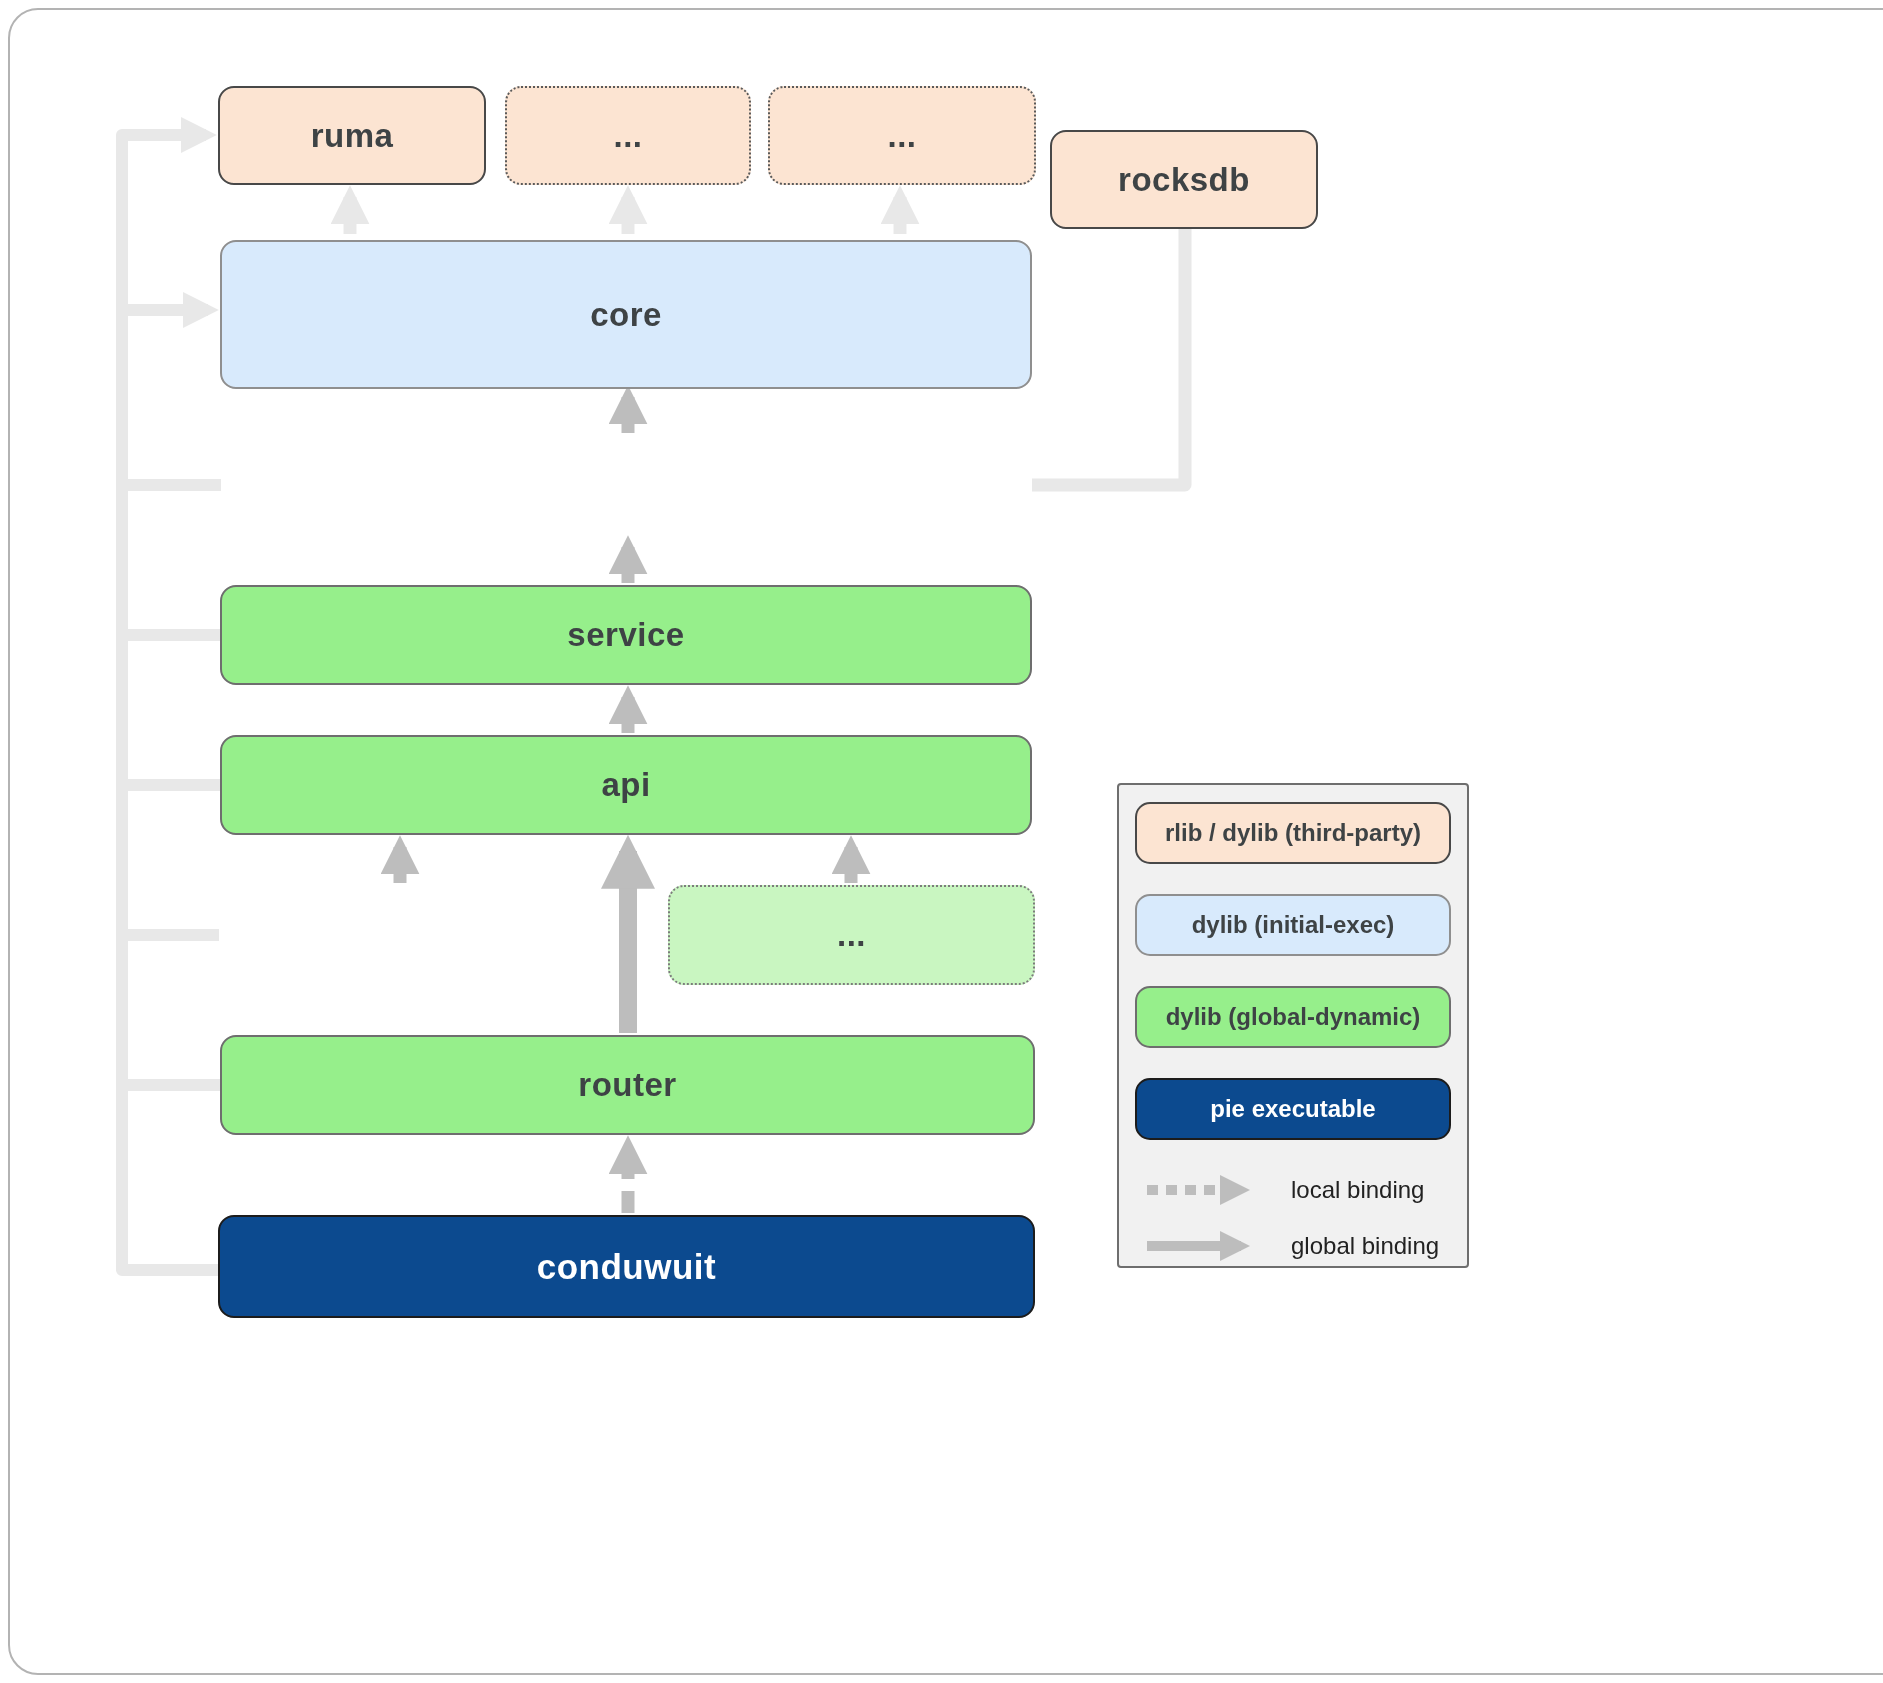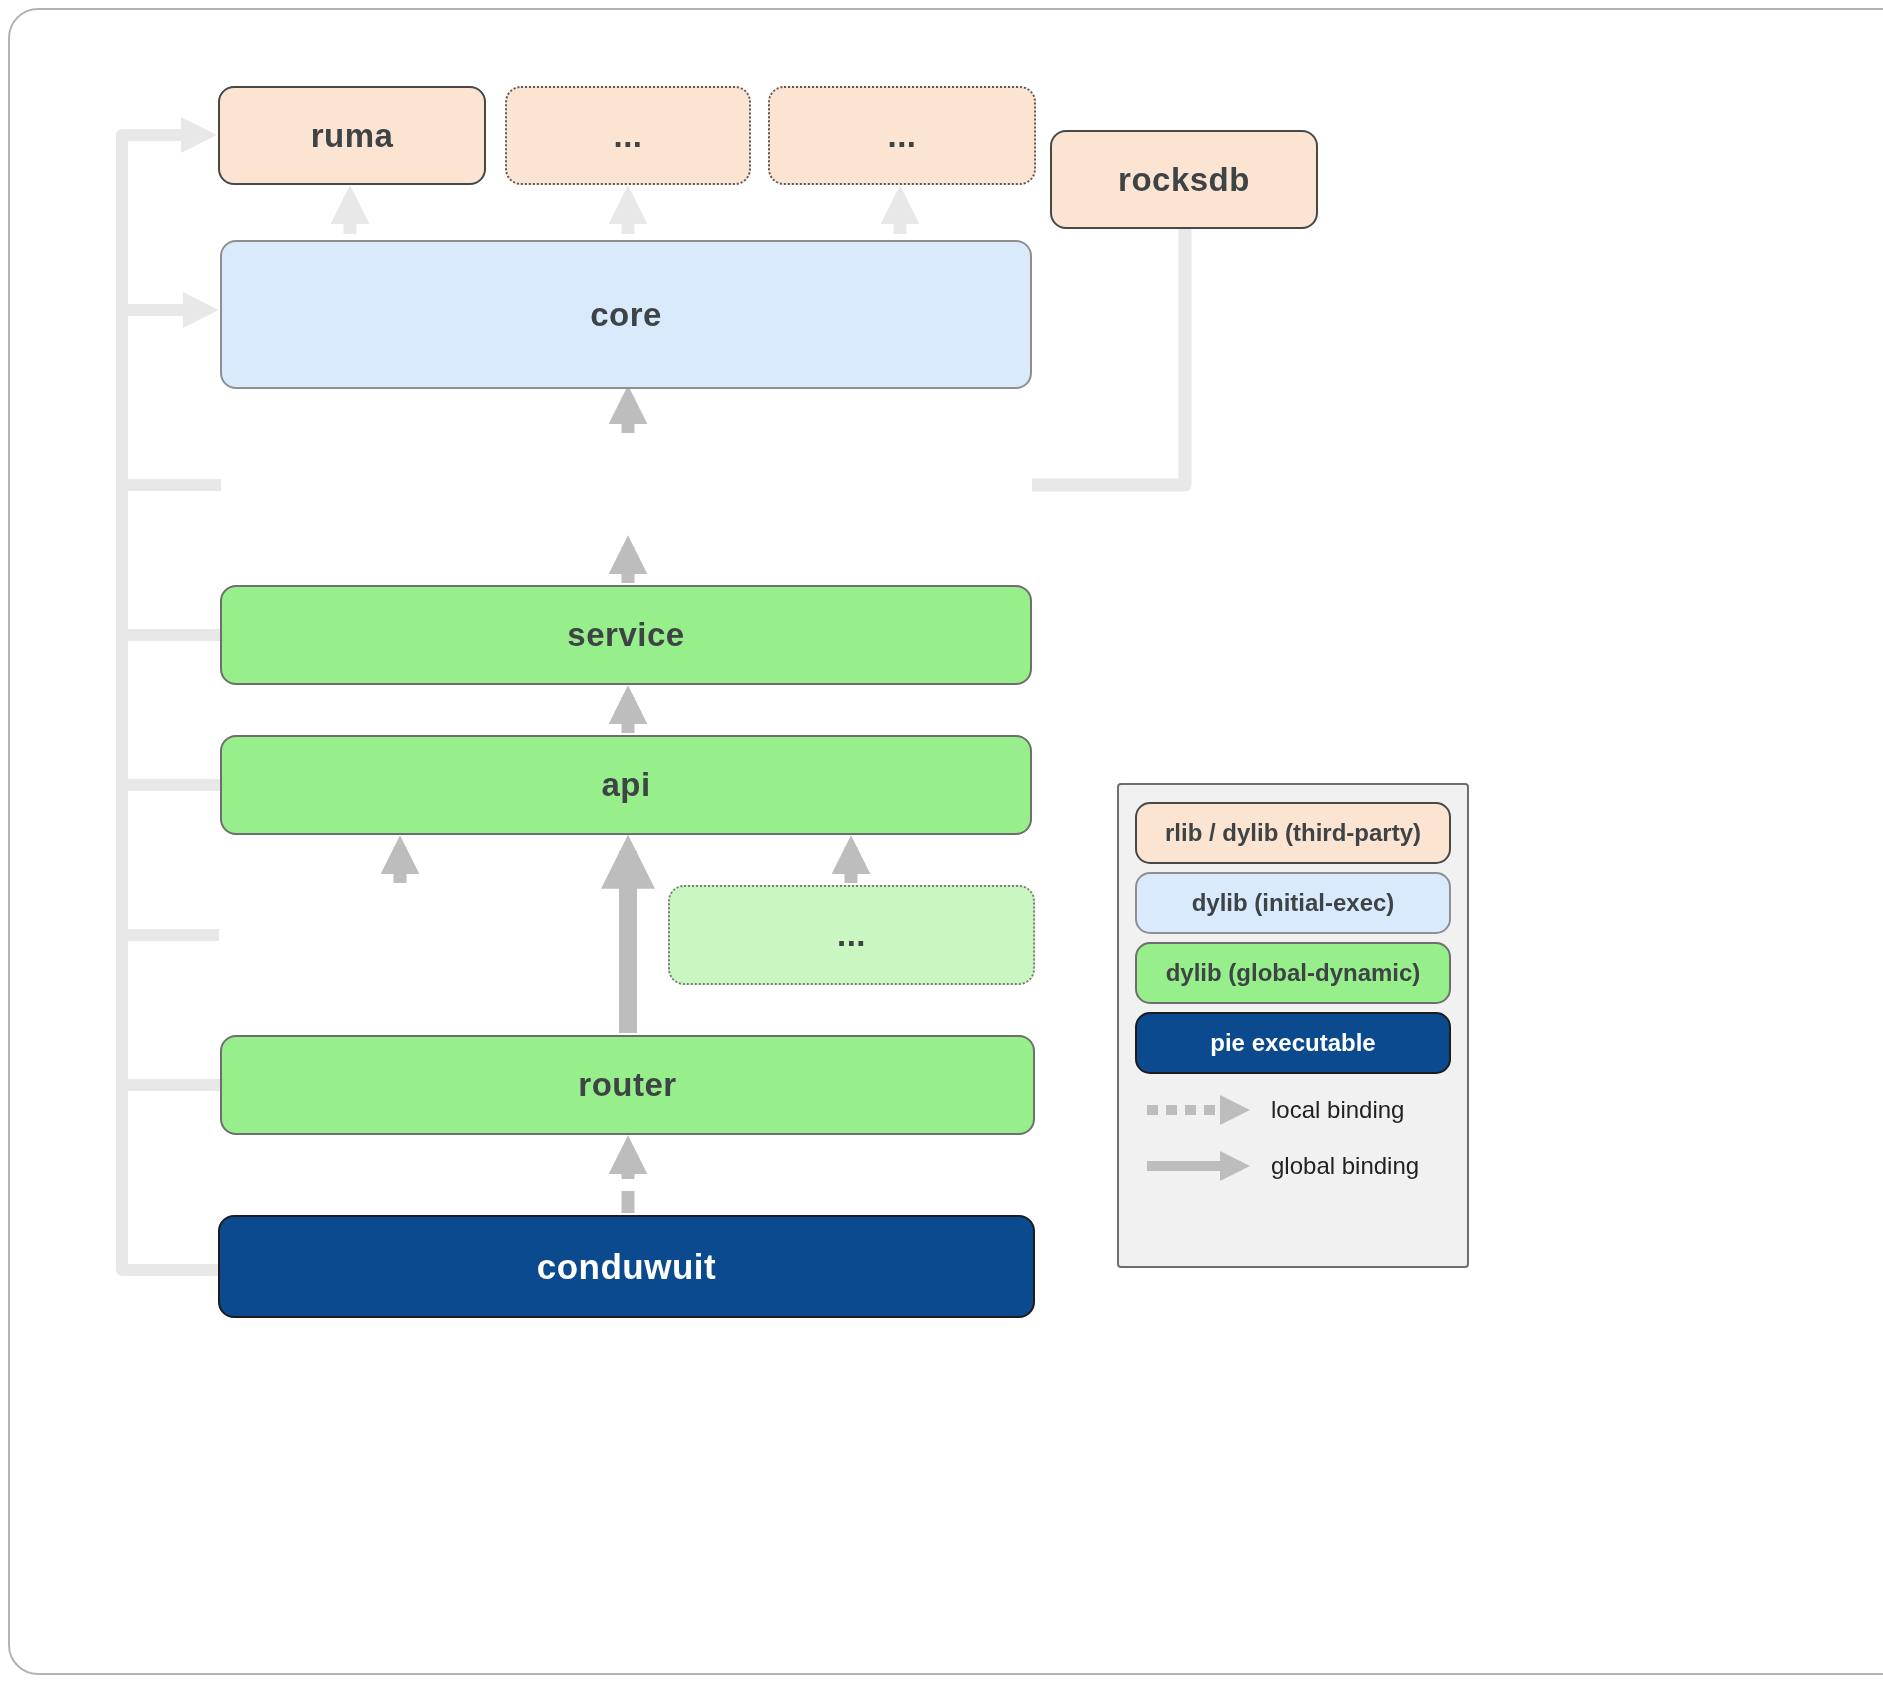--- a/index.html
+++ b/index.html
@@ -68,33 +68,33 @@
     box-sizing: border-box;
     background: #f1f1f1;
     border: 2px solid #6e6e6e;
     border-radius: 4px;
     padding: 17px 16px;
   }
   .legend-item {
     box-sizing: border-box;
     height: 62px;
     border-radius: 15px;
-    margin-bottom: 8px;
+    margin-bottom: 30px;
     display: flex;
     align-items: center;
     justify-content: center;
     font-size: 24px;
     font-weight: 600;
     color: #3e4345;
   }
   .legend-item.navy { color: #ffffff; }
   .legend-binding {
     display: flex;
     align-items: center;
-    gap: 8px;
+    gap: 28px;
     margin-top: 16px;
     padding-left: 8px;
     height: 40px;
   }
   .legend-binding:first-of-type { margin-top: 28px; }
   .legend-binding span {
     font-size: 24px;
     font-weight: 400;
     color: #222222;
   }

